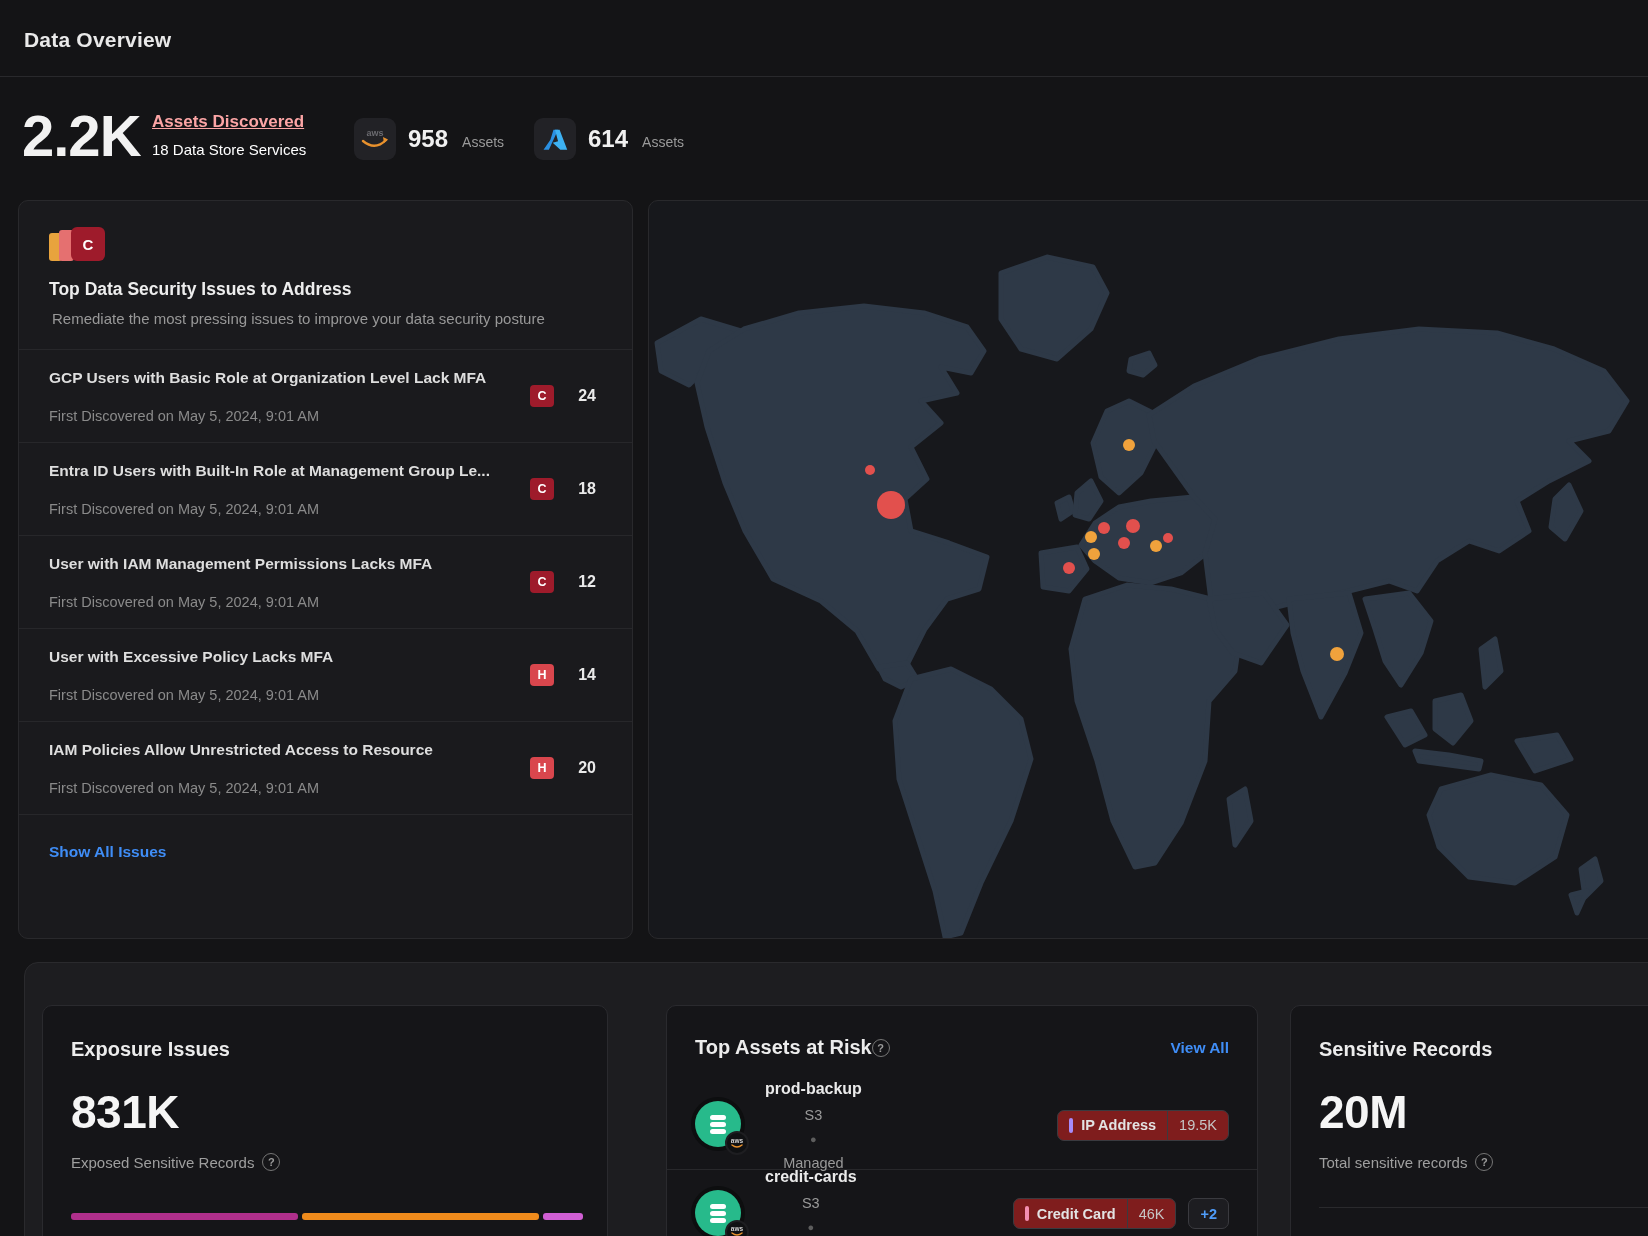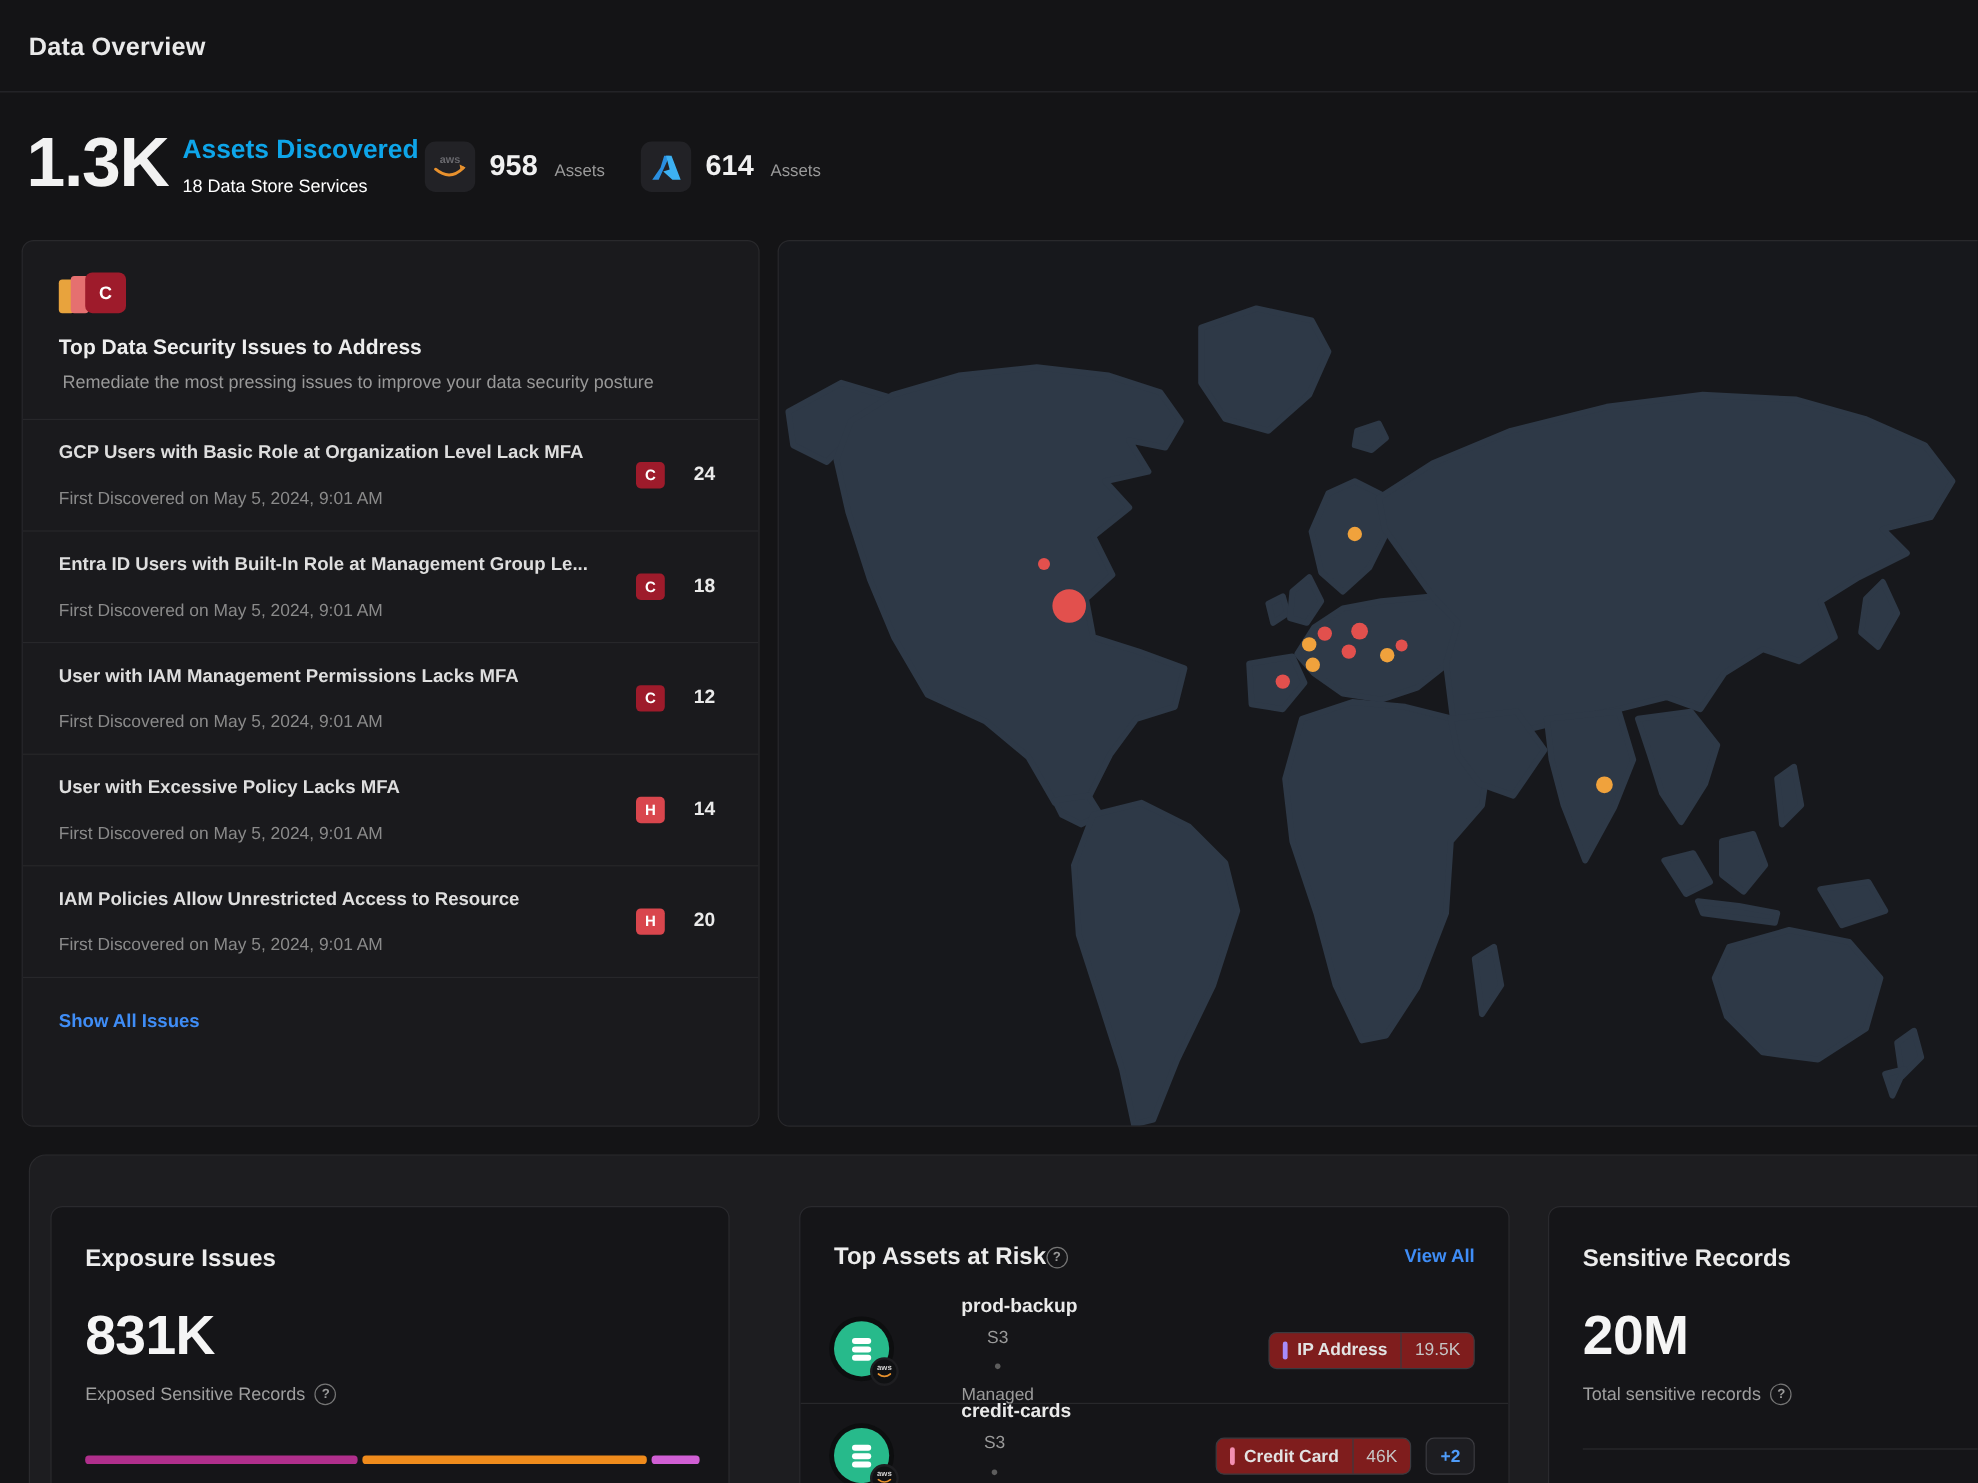--- a/index.html
+++ b/index.html
@@ -11,21 +11,21 @@
   }
   .abs { position:absolute; }
 
   
   #page-title { left:24px; top:28px; font-size:21px; font-weight:600; color:#e9e9e9; letter-spacing:.2px; }
   #header-divider { left:0; top:76px; width:1648px; height:1px; background:#29292c; }
 
   
   #summary-value { left:22px; top:102px; font-size:58px; font-weight:600; color:#f2f2f2; letter-spacing:-1px; }
   #summary-labels { left:152px; top:112px; }
-  #summary-label { font-size:22px; font-weight:600; color:#0ea5e9; }
+  #summary-label { font-size:17px; font-weight:600; color:#fca5a5;text-decoration:underline; }
   #summary-sublabel { margin-top:9px; font-size:15px; color:#ffffff; }
   .provider-tile { width:42px; height:42px; border-radius:9px; background:#222226; display:flex; align-items:center; justify-content:center; }
   .provider-stat { display:flex; align-items:center; gap:12px; }
   #provider-aws  { left:354px; top:118px; }
   #provider-azure{ left:534px; top:118px; }
   .provider-count { font-size:24px; font-weight:700; color:#f0f0f0; }
   .provider-unit  { font-size:14px; color:#9a9a9a; margin-left:2px; padding-top:5px; }
 
   
   .panel { position:absolute; background:#1a1a1d; border:1px solid #29292c; border-radius:10px; }
@@ -77,41 +77,41 @@
   #assets-viewall { margin-left:auto; }
   .asset-row { display:flex; align-items:center; height:88px; padding:0 28px; cursor:pointer; }
   .asset-row + .asset-row { border-top:1px solid #28282b; }
   .asset-icon-wrap { position:relative; width:48px; height:48px; margin-right:22px; flex:none; }
   .asset-circle { width:46px; height:46px; border-radius:50%; background:#27ba8b; display:flex; align-items:center; justify-content:center;
                   box-shadow:0 0 0 4px #0d0e0f; }
   .asset-cloud-badge { position:absolute; right:-6px; bottom:-6px; width:24px; height:24px; border-radius:50%;
                        background:#101113; border:2px solid #1e1e21; display:flex; flex-direction:column; align-items:center; justify-content:center; }
   .asset-cloud-badge .aws-word { font-size:6.5px; font-weight:700; color:#d3d3d3; line-height:6px; }
   .asset-texts { display:flex; flex-direction:column; gap:9px; min-width:0; }
-  .asset-name { font-size:16px; font-weight:600; color:#eaeaea;margin-left:36px; }
+  .asset-name { font-size:16px; font-weight:600; color:#eaeaea; }
   .asset-meta { font-size:14.5px; color:#9a9a9a; display:flex; align-items:center; gap:10px;flex-direction:column; }
   .asset-meta .sep-dot { color:#5d5d5d; font-size:11px; }
   .asset-chips { margin-left:auto; display:flex; align-items:center; gap:12px; }
   .chip { display:inline-flex; align-items:stretch; height:31px; border:1px solid #3a3a3f; border-radius:7px; background:#7f1d1d; }
   .chip .tag-main { display:flex; align-items:center; gap:8px; padding:0 11px; }
   .chip .tag-bar { width:4px; height:15px; border-radius:2px; }
   .chip .tag-label { font-size:14.5px; font-weight:600; color:#e3e3e3; white-space:nowrap; }
   .chip .tag-count { display:flex; align-items:center; padding:0 11px; border-left:1px solid #3a3a3f; font-size:14.5px; color:#c6c6c6; }
   .chip-more { display:none; align-items:center; height:31px; padding:0 11px; border:1px solid #3a3a3f; border-radius:7px;
                background:#1d1d21; color:#4f9cf9; font-size:14.5px; font-weight:700; }
 
   #sensitive-divider { margin-top:36px; width:100%; height:1px; background:#2a2a2d; }
 </style>
 </head>
 <body>
 
 <div class="abs" id="page-title">Data Overview</div>
 <div class="abs" id="header-divider"></div>
 
-<div class="abs" id="summary-value">1.3K</div>
+<div class="abs" id="summary-value">2.2K</div>
 <div class="abs" id="summary-labels">
   <div id="summary-label">Assets Discovered</div>
   <div id="summary-sublabel">18 Data Store Services</div>
 </div>
 
 <div class="abs provider-stat" id="provider-aws">
   <div class="provider-tile">
     <svg width="30" height="26" viewBox="0 0 30 26">
       <text x="15" y="10" text-anchor="middle" font-size="9" font-weight="bold" fill="#6a6a6f" font-family="Liberation Sans,sans-serif">aws</text>
       <path d="M3,15 Q15,25 26,14" fill="none" stroke="#e8912d" stroke-width="2.4" stroke-linecap="round"></path>

